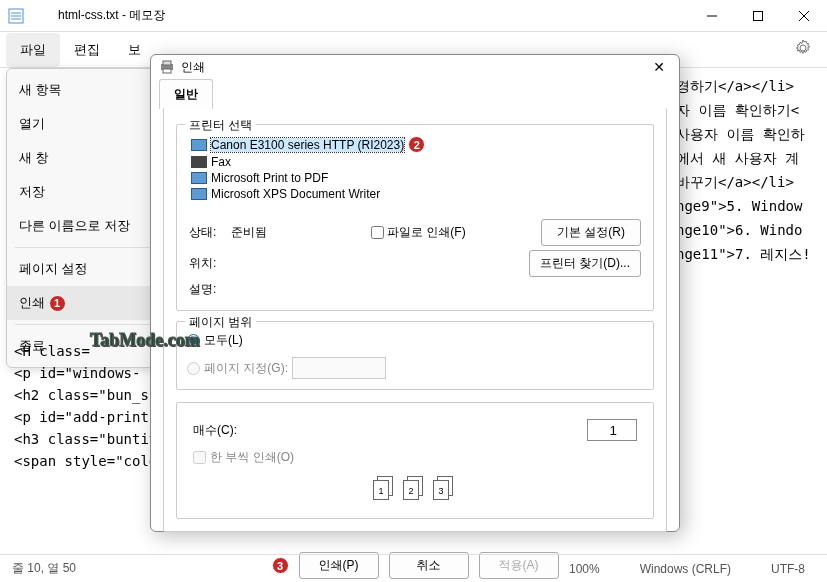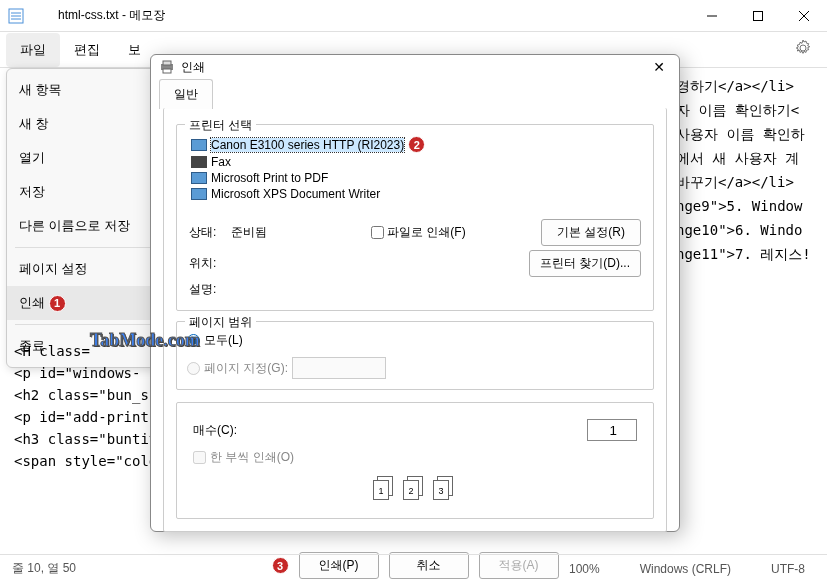--- a/index.html
+++ b/index.html
@@ -25,21 +25,21 @@
 
 .content { position: absolute; left: 14px; top: 340px; font-family: Consolas, monospace; font-size: 14px; line-height: 22px; color: #000; pointer-events: none; }
 .content-right { position: absolute; left: 676px; top: 74px; font-family: Consolas, monospace; font-size: 14px; line-height: 24px; color: #000; }
 
 .dialog { position: absolute; left: 150px; top: 54px; width: 530px; height: 478px; background: #fff; border: 1px solid #888; box-shadow: 4px 4px 20px rgba(0,0,0,0.25); border-radius: 6px; display: flex; flex-direction: column; }
 .dialog-titlebar { height: 32px; display: flex; align-items: center; padding: 0 8px; }
 .dialog-titlebar .picon { width: 16px; height: 16px; margin-right: 6px; }
 .dialog-titlebar .dtitle { flex: 1; font-size: 12px; }
 .dialog-titlebar .dclose { width: 24px; height: 24px; display: flex; align-items: center; justify-content: center; font-size: 14px; }
 
-.tabs { padding: 0 8px; }
+.tabs { padding: 0 8px; font-weight: bold; }
 .tab { display: inline-block; padding: 6px 14px; border: 1px solid #ccc; border-bottom: none; background: #fdfdfd; font-size: 12px; border-radius: 3px 3px 0 0; }
 
 .fieldset { margin: 0 12px 8px 12px; border: 1px solid #ccc; padding: 10px 12px 12px 12px; border-radius: 2px; position: relative; }
 .fieldset .legend { position: absolute; top: -8px; left: 8px; background: #fff; padding: 0 4px; font-size: 12px; }
 
 .printer-list { height: 80px; }
 .printer-item { display: flex; align-items: center; padding: 1px 2px; font-size: 12px; gap: 4px; }
 .printer-item.sel { }
 .printer-item.sel .pname { outline: 1px dotted #333; background: #cce8ff; }
 .picon-sm { width: 16px; height: 12px; background: #5a9bd5; border: 1px solid #2e5c8a; display: inline-block; }
@@ -67,21 +67,21 @@
 .collate-icons { display: flex; gap: 6px; margin-top: 10px; justify-content: center; }
 .stack { position: relative; width: 24px; height: 26px; }
 .page { position: absolute; width: 16px; height: 20px; border: 1px solid #666; background: #fff; font-size: 9px; text-align: center; line-height: 20px; }
 
 .dialog-buttons { margin-top: auto; padding: 12px; display: flex; gap: 10px; justify-content: center; align-items: center; }
 
 .statusbar { position: absolute; bottom: 0; left: 0; right: 0; height: 28px; border-top: 1px solid #e0e0e0; display: flex; align-items: center; font-size: 12px; color: #555; padding: 0 12px; }
 .statusbar .sitem { margin-right: 40px; }
 .statusbar .spacer { flex: 1; }
 
-.watermark { position: absolute; left: 90px; top: 330px; font-family: "Comic Sans MS", cursive; font-size: 18px; font-weight: bold; color: #3b82f6; -webkit-text-stroke: 1px #555; text-shadow: 1px 1px 0 #333; z-index: 100; pointer-events: none; }
+.watermark { position: absolute; left: 90px; top: 330px; font-family: "Comic Sans MS", cursive; font-size: 18px; font-weight: bold; color: #14532d; -webkit-text-stroke: 1px #555; text-shadow: 1px 1px 0 #333; z-index: 100; pointer-events: none; }
 </style>
 </head>
 <body>
 
 <div class="titlebar">
   <span class="icon">
     <svg width="16" height="16">
         <rect x="1" y="1" width="14" height="14" fill="#fff" stroke="#4a90d9"></rect>
         <line x1="3" y1="5" x2="13" y2="5" stroke="#4a90d9"></line>
         <line x1="3" y1="8" x2="13" y2="8" stroke="#4a90d9"></line>
@@ -115,22 +115,22 @@
   <div class="mitem">보</div>
   <div class="gear">
     <svg width="16" height="16" viewBox="0 0 16 16">
         <path d="M8 5a3 3 0 100 6 3 3 0 000-6zM8 0l1 2 2-1 .5 2.2 2.2.5-1 2 2 1-2 1 1 2-2.2.5-.5 2.2-2-1-1 2-1-2-2 1-.5-2.2L2.3 11l1-2-2-1 2-1-1-2 2.2-.5L5 2.3l2 1z" fill="none" stroke="#555" stroke-width="0.8"></path>
       </svg>
   </div>
 </div>
 
 <div class="filemenu">
   <div class="fitem">새 항목</div>
+  <div class="fitem">열기</div>
   <div class="fitem">새 창</div>
-  <div class="fitem">열기</div>
   <div class="fitem">저장</div>
   <div class="fitem">다른 이름으로 저장</div>
   <div class="sep"></div>
   <div class="fitem">페이지 설정</div>
   <div class="fitem sel"><span>인쇄</span>&nbsp;<span class="badge">1</span></div>
   <div class="sep"></div>
   <div class="fitem">종료</div>
 </div>
 
 <div class="content">

